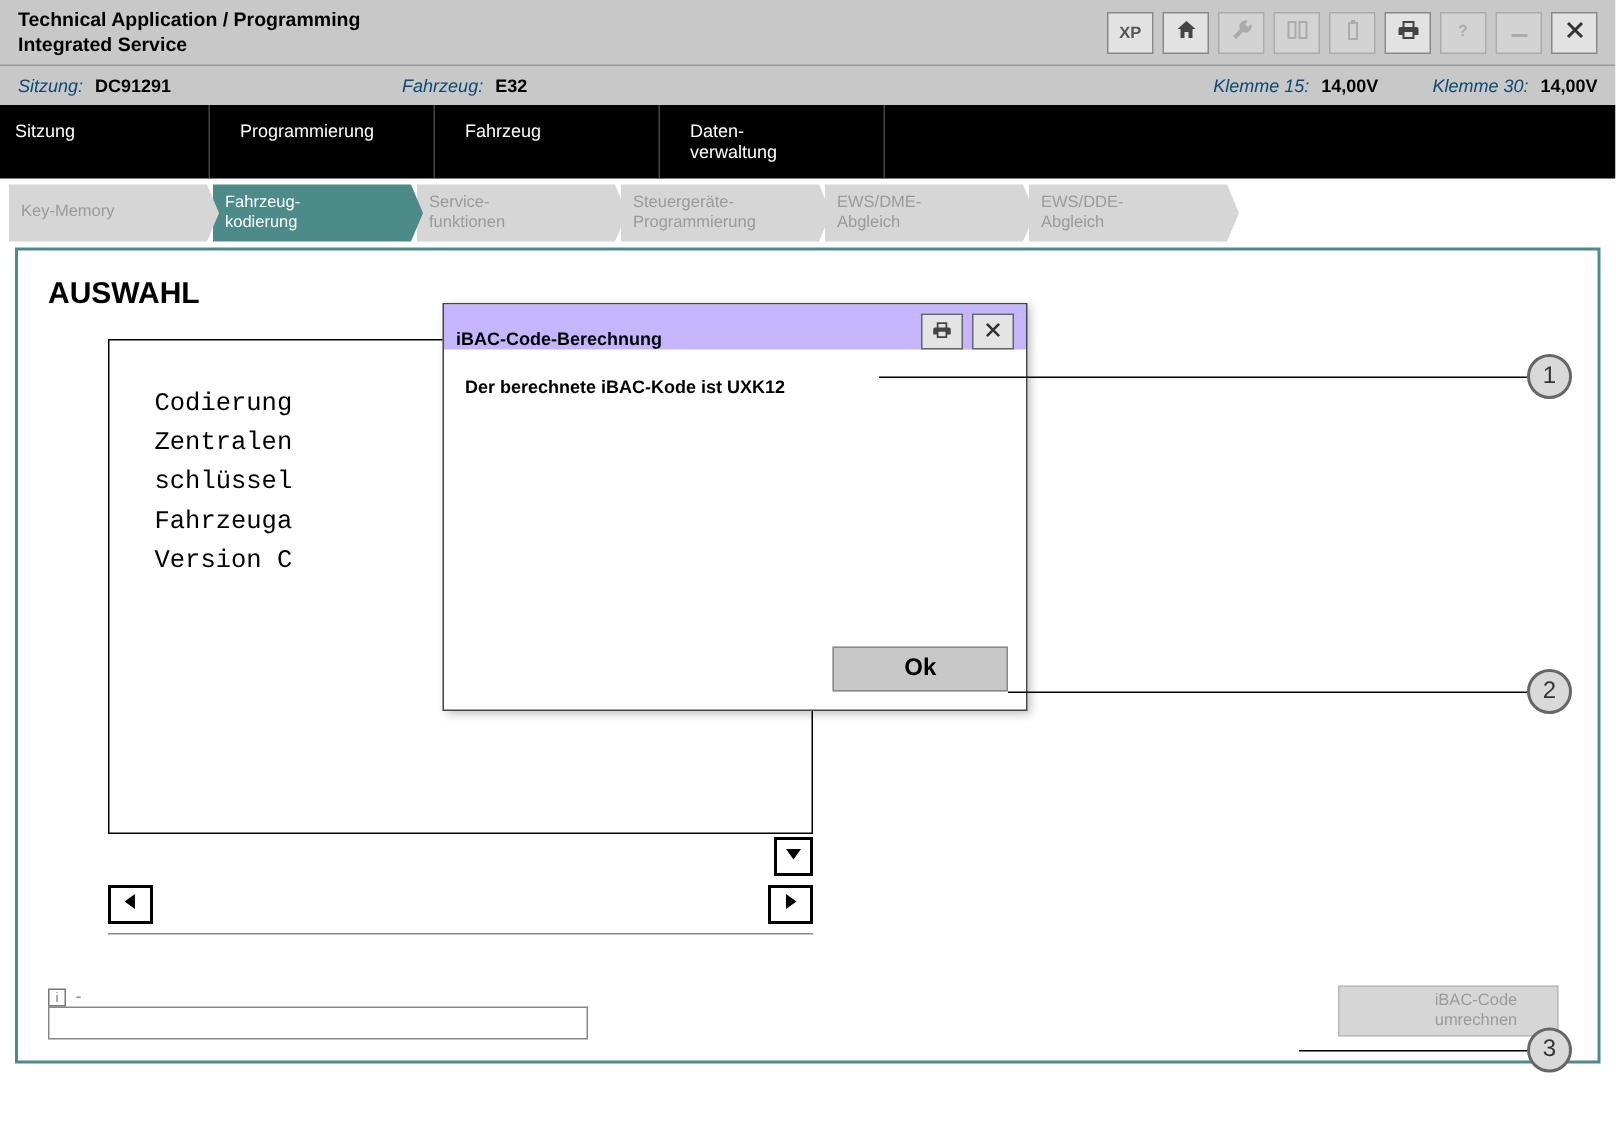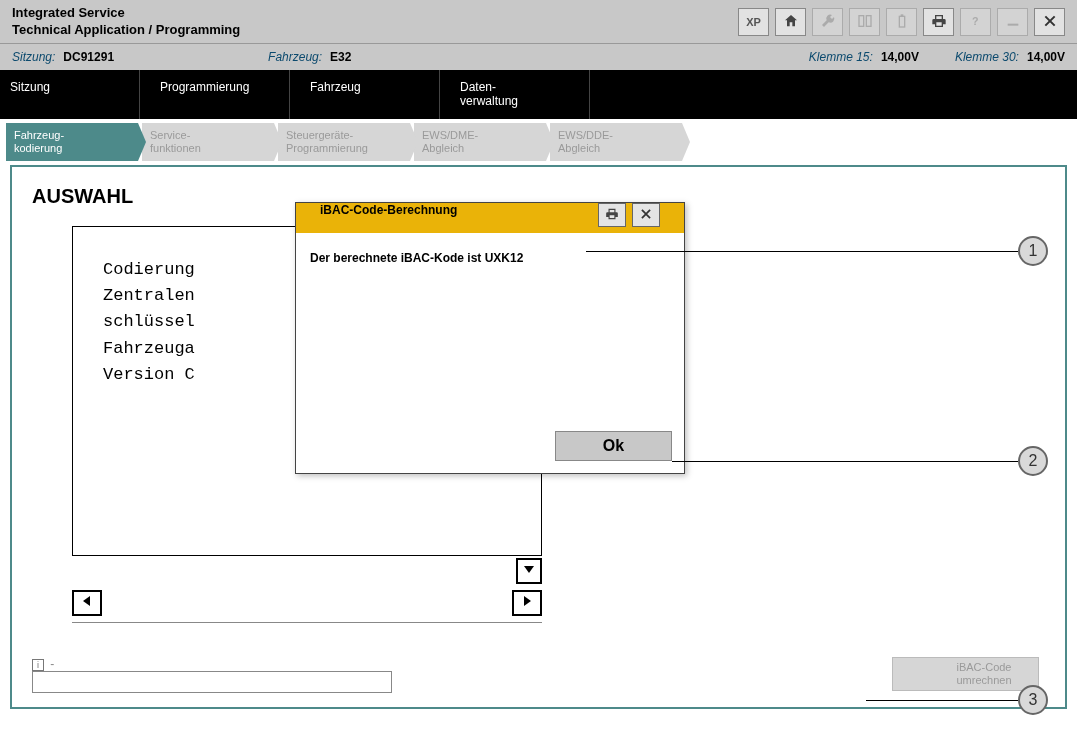--- a/index.html
+++ b/index.html
@@ -37,37 +37,37 @@
   .arrows-row { display: flex; justify-content: space-between; width: 470px; margin-left: 40px; margin-top: 34px; }
   .hr-line { height: 1px; background: #888; width: 470px; margin-left: 40px; margin-top: 6px; }
 
   .footer-row { display: flex; align-items: flex-end; margin-top: 34px; gap: 10px; position: relative; }
   .info-ico { width: 12px; height: 12px; border: 1px solid #777; display: inline-flex; align-items: center; justify-content: center; font-size: 9px; color: #777; margin-right: 3px; }
   .dash { color: #888; }
   .input-field { width: 360px; height: 22px; border: 1px solid #888; background: #fff; }
   .calc-btn { position: absolute; right: 6px; bottom: 2px; width: 147px; height: 34px; background: #d6d6d6; color: #9a9a9a; border: 1px solid #bbb; font-size: 11px; text-align: center; display: flex; align-items: center; justify-content: center; line-height: 1.2; padding-left: 37px; }
 
   .dialog { position: absolute; left: 295px; top: 202px; width: 390px; border: 1px solid #444; background: #fff; box-shadow: 2px 2px 6px rgba(0,0,0,0.25); z-index: 50; }
-  .dlg-title { background: #eab308; height: 30px; display: flex; align-items: flex-start; padding: 0 24px; font-size: 12px; font-weight: bold; }
+  .dlg-title { background: #c4b5fd; height: 30px; display: flex; align-items: flex-end; padding: 0 8px; font-size: 12px; font-weight: bold; }
   .dlg-title .spacer { flex: 1; }
   .dlg-tbtn { width: 28px; height: 24px; border: 1px solid #666; background: #e4e4e4; display: flex; align-items: center; justify-content: center; margin-left: 6px; }
   .dlg-body { padding: 18px 14px 14px 14px; min-height: 240px; position: relative; }
   .dlg-msg { font-size: 12px; font-weight: bold; }
   .dlg-ok { position: absolute; right: 12px; bottom: 12px; width: 117px; height: 30px; background: #c8c8c8; border: 1px solid #888; font-size: 16px; font-weight: bold; }
 
   .callout { position: absolute; width: 30px; height: 30px; border-radius: 50%; background: #d9d9d9; border: 2px solid #666; display: flex; align-items: center; justify-content: center; font-size: 16px; font-weight: normal; color: #333; z-index: 60; }
   .callout-line { position: absolute; height: 1px; background: #000; z-index: 55; }
 </style>
 </head>
 <body>
 
 <div class="topbar">
   <div class="topbar-title">
+    <div>Technical Application / Programming</div>
     <div>Integrated Service</div>
-    <div>Technical Application / Programming</div>
   </div>
   <div class="topbar-btns">
     <div class="top-btn">
         <span>XP</span>
       </div>
     <div class="top-btn">
       <span><svg viewBox="0 0 24 24">
             <path fill="#444" d="M12 3l9 8h-3v9h-4v-6H10v6H6v-9H3z"></path>
           </svg></span>
     </div>
@@ -127,20 +127,23 @@
 <div class="blacktabs">
   <div class="blacktab"><span>Sitzung</span></div>
   <div class="blacktab"><span>Programmierung</span></div>
   <div class="blacktab"><span>Fahrzeug</span></div>
   <div class="blacktab"><span style="white-space:pre-line">Daten-
 verwaltung</span></div>
   <div class="blacktab empty"></div>
 </div>
 
 <div class="subtabs">
+  <div class="subtab">
+      <span style="white-space:pre-line">Key-Memory</span>
+    </div>
   <div class="subtab active">
       <span style="white-space:pre-line">Fahrzeug-
 kodierung</span>
     </div>
   <div class="subtab">
       <span style="white-space:pre-line">Service-
 funktionen</span>
     </div>
   <div class="subtab">
       <span style="white-space:pre-line">Steuergeräte-

